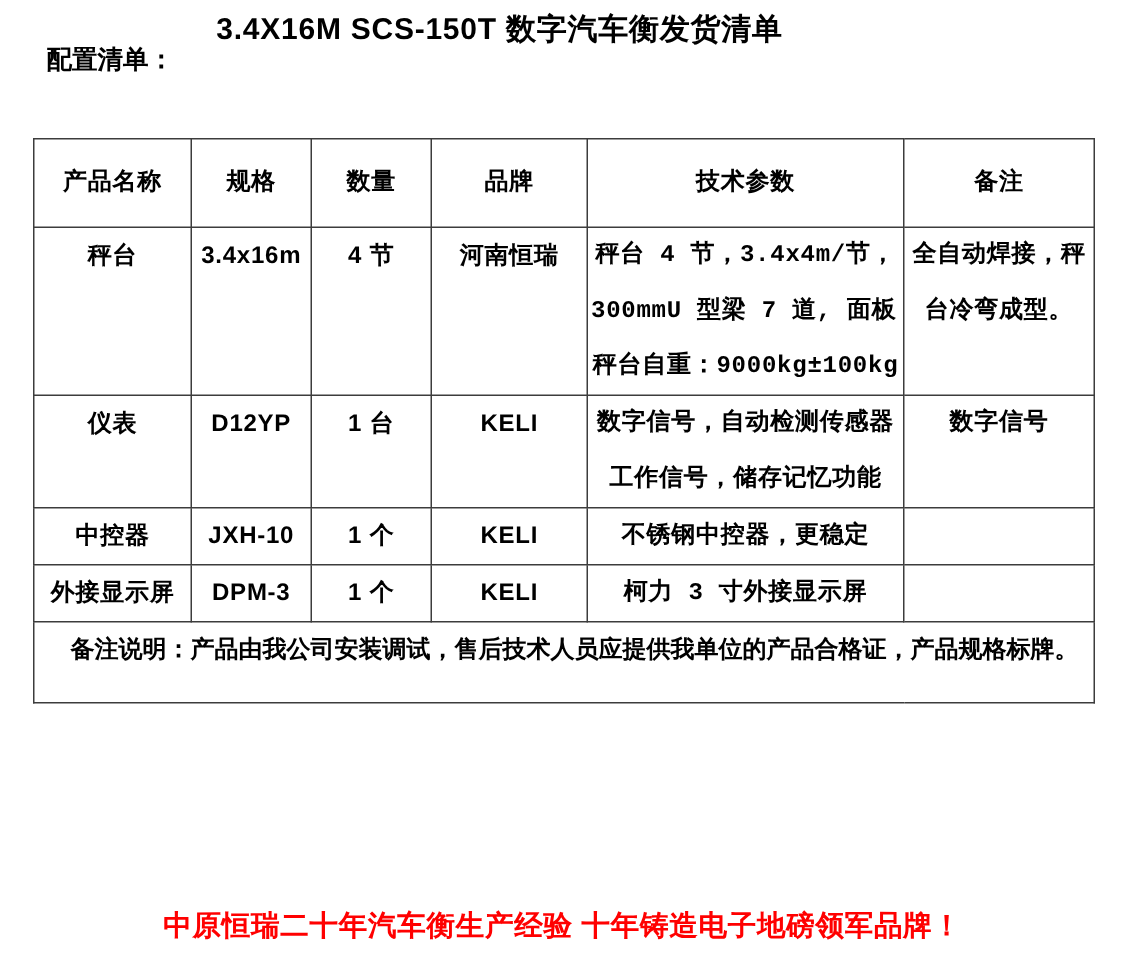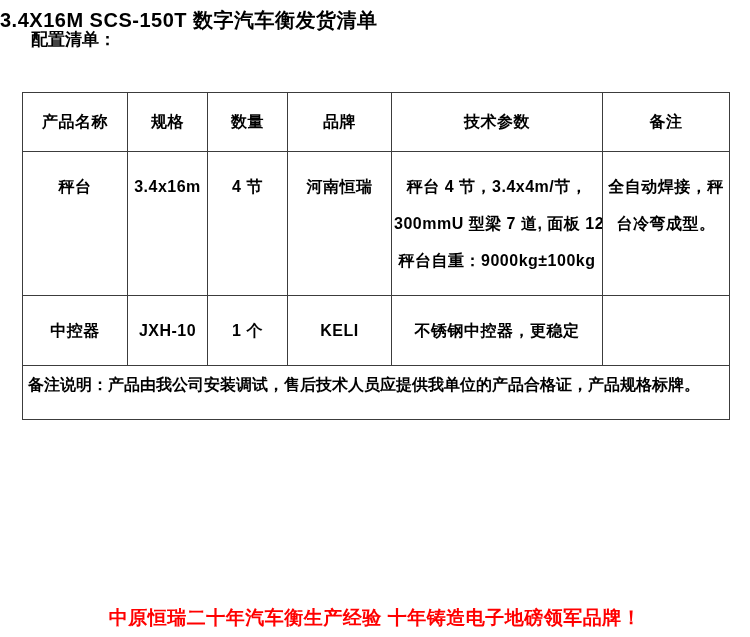--- a/index.html
+++ b/index.html
@@ -6,20 +6,21 @@
   body {
     width: 750px; height: 637px;
     background: #ffffff;
     font-family: "Liberation Sans", sans-serif;
     color: #000000;
     position: relative;
     overflow: hidden;
   }
   .doc-title {
     position: absolute; top: 8px; left: 0; width: 666px;
+    text-align: center;
     font-size: 20px; font-weight: bold;
     letter-spacing: 0.5px;
     line-height: 24px;
   }
   .config-label {
     position: absolute; top: 30px; left: 31px;
     font-size: 17px; font-weight: bold;
     line-height: 20px;
   }
   table.doc-table {
@@ -29,39 +30,39 @@
     table-layout: fixed;
   }
   .doc-table td, .doc-table th {
     border: 1px solid #3c3c3c;
     text-align: center;
     vertical-align: top;
     font-size: 16px;
     font-weight: bold;
     letter-spacing: 0.5px;
     line-height: 37px;
-    padding: 16px 2px;
+    padding: 0 2px;
     overflow: hidden;
   }
   .doc-table th {
     vertical-align: middle;
     line-height: 20px;
   }
-  .doc-table .line { line-height: 37px; white-space: nowrap; }
+  .doc-table .line { line-height: 37px; white-space: nowrap; font-family: Liberation Mono, monospace; }
   tr.r-head   { height: 59px; }
   tr.r-platform { height: 111px; }
   tr.r-sensor { height: 74px; }
   tr.r-meter  { height: 75px; }
   tr.r-controller { height: 38px; }
   tr.r-display { height: 38px; }
   tr.r-cable  { height: 37px; }
   tr.r-remark { height: 54px; }
   td.remark-cell {
     text-align: left;
-    padding: 0 5px;
+    padding: 0 24px;
     letter-spacing: 0;
     white-space: nowrap;
   }
   .slogan {
     position: absolute; top: 606px; left: 0; width: 750px;
     text-align: center;
     color: #ff0000;
     font-size: 19px; font-weight: bold;
     letter-spacing: 0.5px;
     line-height: 24px;
@@ -101,27 +102,50 @@
       <td>
         <div class="line">秤台 4 节，3.4x4m/节，</div>
         <div class="line">300mmU 型梁 7 道, 面板 12mm</div>
         <div class="line">秤台自重：9000kg±100kg</div>
       </td>
       <td>
         <div class="line">全自动焊接，秤</div>
         <div class="line">台冷弯成型。</div>
       </td>
     </tr>
+    <tr class="r-meter">
+      <td>仪表</td>
+      <td>D12YP</td>
+      <td>1 台</td>
+      <td>KELI</td>
+      <td>
+        <div class="line">数字信号，自动检测传感器</div>
+        <div class="line">工作信号，储存记忆功能</div>
+      </td>
+      <td>
+        <div class="line">数字信号</div>
+      </td>
+    </tr>
     <tr class="r-controller">
       <td>中控器</td>
       <td>JXH-10</td>
       <td>1 个</td>
       <td>KELI</td>
       <td>
         <div class="line">不锈钢中控器，更稳定</div>
+      </td>
+      <td></td>
+    </tr>
+    <tr class="r-display">
+      <td>外接显示屏</td>
+      <td>DPM-3</td>
+      <td>1 个</td>
+      <td>KELI</td>
+      <td>
+        <div class="line">柯力 3 寸外接显示屏</div>
       </td>
       <td></td>
     </tr>
     <tr class="r-remark">
       <td class="remark-cell" colspan="6">备注说明：产品由我公司安装调试，售后技术人员应提供我单位的产品合格证，产品规格标牌。</td>
     </tr>
   </tbody>
 </table>
 
 <div class="slogan">中原恒瑞二十年汽车衡生产经验 十年铸造电子地磅领军品牌！</div>

